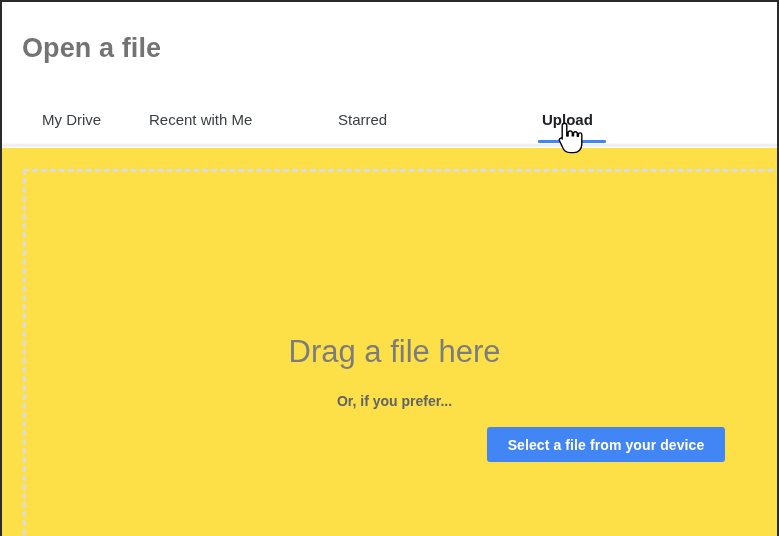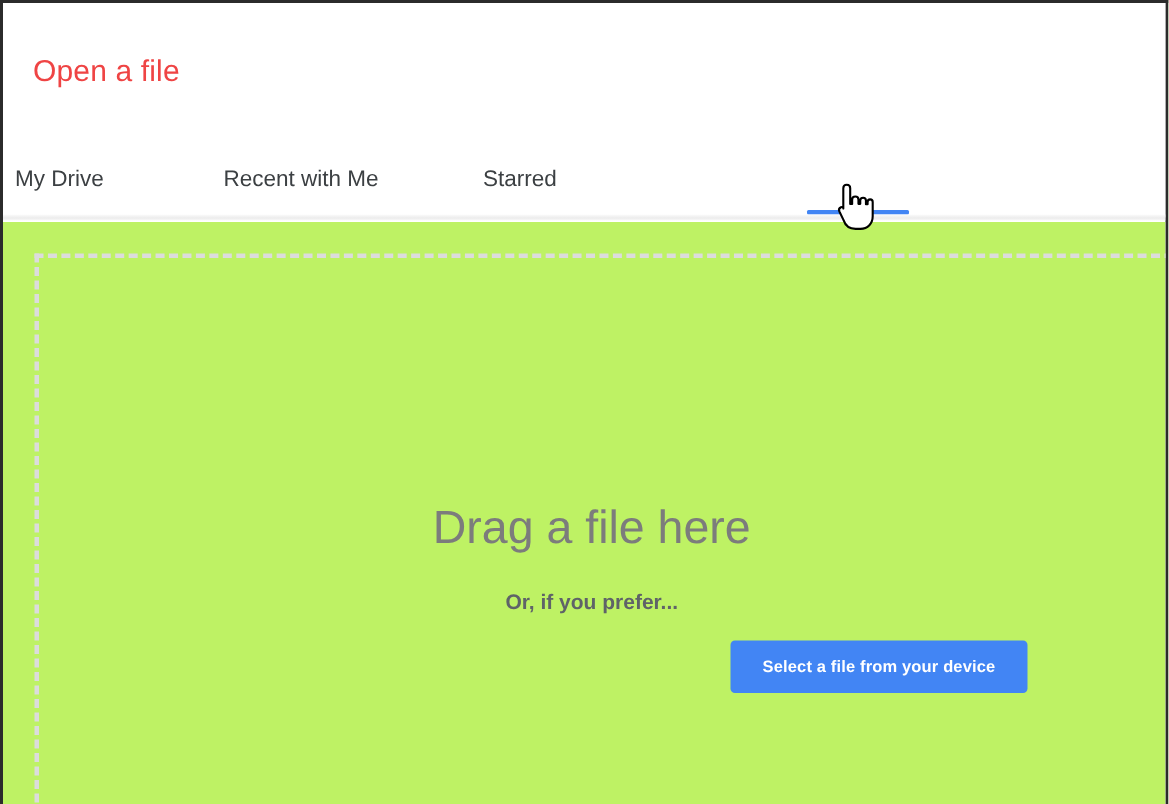--- a/index.html
+++ b/index.html
@@ -31,23 +31,23 @@
     top: 0;
     right: 0;
     height: 143px;
     background: #ffffff;
   }
 
   .dialog-title {
     position: absolute;
     left: 20px;
     top: 31px;
-    font-size: 20px;
-    font-weight: 400;
-    color: #ef4444;
+    font-size: 27px;
+    font-weight: 700;
+    color: #737373;
     letter-spacing: 0.1px;
     line-height: 30px;
     white-space: nowrap;
   }
 
   
   .tab-bar {
     position: absolute;
     left: 0;
     top: 94px;
@@ -92,21 +92,21 @@
       #fcfcfc 0%, #f2f2f2 35%, #ececec 60%, #fafafa 100%);
   }
 
   
   .content-area {
     position: absolute;
     left: 0;
     top: 146px;
     right: 0;
     bottom: 0;
-    background: #bef264;
+    background: #fde047;
   }
 
   .dropzone {
     position: absolute;
     left: 21px;
     top: 21px;
     width: 840px;   
     height: 420px;  
     border: 3px dashed #dcdcdc;
     box-sizing: border-box;
@@ -136,28 +136,28 @@
     font-weight: bold;
     color: #5f6368;
     line-height: 19px;
     white-space: nowrap;
   }
 
   .select-file-btn {
     position: absolute;
     left: 482px;
     top: 276px;
-    width: 198px;
+    width: 238px;
     height: 35px;
     background: #4285f4;
     color: #ffffff;
     border: none;
     border-radius: 3px;
     font-family: "Liberation Sans", sans-serif;
-    font-size: 11px;
+    font-size: 14px;
     font-weight: bold;
     letter-spacing: 0.1px;
     cursor: pointer;
     padding: 0;
     white-space: nowrap;
   }
 
   
   .center-stack {
     position: absolute;
@@ -180,23 +180,24 @@
 </style>
 </head>
 <body>
 
 <div id="app">
 
   <div class="dialog-header">
     <div class="dialog-title">Open a file</div>
 
     <div class="tab-bar">
-      <button class="tab" style="left:8px;">My Drive</button>
+      <button class="tab" style="left:40px;">My Drive</button>
       <button class="tab" style="left:147px;">Recent with Me</button>
-      <button class="tab" style="left:320px;text-align:center;">Starred</button>
+      <button class="tab" style="left:336px;text-align:center;">Starred</button>
+      <button class="tab is-active" style="left:540px;">Upload</button>
 
       <div class="tab-underline" id="tab-underline" style="left: 536px; top: 44px; width: 68px; background: rgb(66, 133, 244);"></div>
     </div>
 
     <div class="header-divider"></div>
   </div>
 
   <div class="content-area">
 
     <div class="dropzone" style="border-style: dashed; border-color: rgb(220, 220, 220);">

